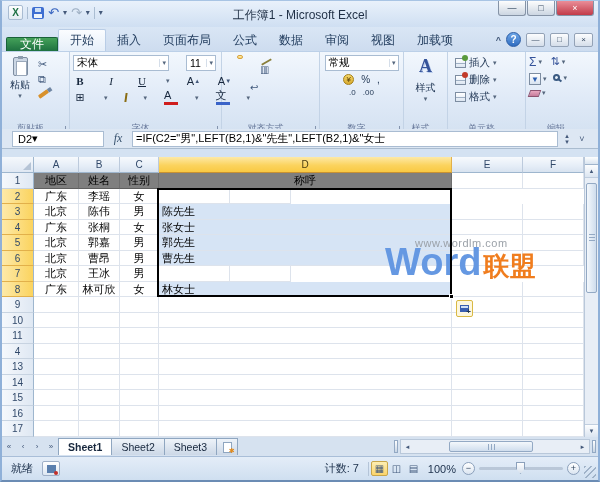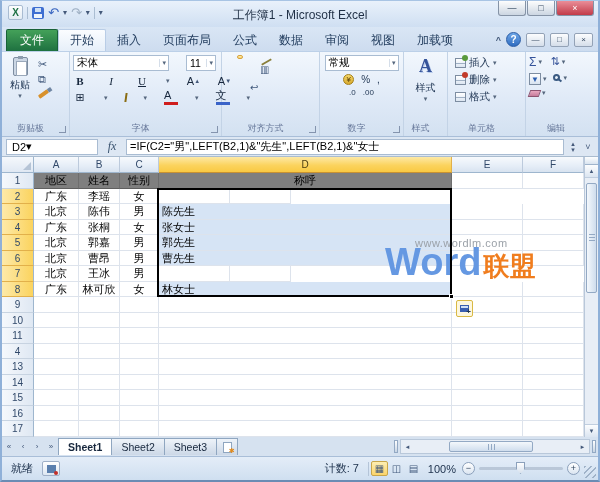--- a/index.html
+++ b/index.html
@@ -27,21 +27,21 @@
   .wbtns { position:absolute; right:4px; top:0; display:flex; gap:1px; }
   .wb { width:28px; height:15px; border:1px solid #8593a6; border-top:none;
         background:linear-gradient(#fdfdfd,#ccd6e2); border-radius:0 0 3px 3px;
         display:flex; align-items:center; justify-content:center; font-size:9px; color:#33475f; }
   .wb.close { width:38px; background:linear-gradient(#ea8e98,#c23b49); color:#fff; }
 
   
   .tabstrip { position:absolute; left:0; top:26px; width:596px; height:25px;
               background:linear-gradient(#d9e6f5,#cddcef); border-bottom:1px solid #bcd0e8;
               display:flex; align-items:flex-end; }
-  .file-tab { height:22px; margin-left:4px; padding:0 13px; display:flex; align-items:center;
+  .file-tab { height:14px; margin-left:4px; padding:0 13px; display:flex; align-items:center;
               background:linear-gradient(#44a159,#1e7140); color:#fff; font-size:12px;
               border-radius:2px 2px 0 0; border:1px solid #186138; border-bottom:none; }
   .rtab { height:22px; padding:0 11px; display:flex; align-items:center; font-size:12px; color:#1e395b; }
   .rtab.active { background:linear-gradient(#fbfdff,#e6eff9); border:1px solid #b9cde6;
                  border-bottom:none; border-radius:2px 2px 0 0; }
   .ts-right { position:absolute; right:5px; top:5px; display:flex; align-items:center; gap:5px; }
   .ts-caret { font-size:9px; color:#44597a; font-weight:bold; }
   .helpbtn { width:15px; height:15px; border-radius:50%; background:linear-gradient(#6fa7e8,#2f6cc0);
              color:#fff; font-size:10px; font-weight:bold; display:flex; align-items:center; justify-content:center;
              border:1px solid #2a5ca5; }
@@ -115,22 +115,22 @@
   .ecol { display:flex; flex-direction:column; gap:4px; }
   .erow { display:flex; align-items:center; gap:2px; font-size:12px; color:#35539a; }
   .filldn { width:12px; height:12px; border:1px solid #7d8da1; background:linear-gradient(#fff,#d8e3f0);
             font-size:8px; line-height:11px; text-align:center; color:#2d5fb0; }
   .eraser { width:11px; height:7px; background:linear-gradient(#e8a7c0,#c77d9b); border:1px solid #8d5470; transform:skewX(-20deg); }
   .sorticon { font-size:11px; color:#35539a; }
   .mag { width:7px; height:7px; border:2px solid #3a5a82; border-radius:50%; position:relative; margin:2px; }
   .mag::after { content:""; position:absolute; width:5px; height:2px; background:#3a5a82; right:-4px; bottom:-2px; transform:rotate(40deg); }
 
   
-  .fbar { position:absolute; left:0; top:136px; width:596px; height:20px; background:#dde7f3;
-          border-bottom:1px solid #aabccf; display:flex; align-items:center; padding:0 4px; gap:2px; }
+  .fbar { position:absolute; left:0; top:128px; width:596px; height:20px; background:#dde7f3;
+          border-bottom:1px solid #aabccf; display:flex; align-items:center; padding:0 10px; gap:2px; }
   .namebox { width:92px; height:16px; background:#fff; border:1px solid #a9bcd2; font-size:11px;
              display:flex; align-items:center; padding-left:5px; color:#000; }
   .fxlbl { width:24px; text-align:center; font-family:"Liberation Serif",serif; font-style:italic;
            font-size:12px; color:#39536f; }
   .finput { flex:1; height:16px; background:#fff; border:1px solid #a9bcd2; font-size:11px; color:#000;
             display:flex; align-items:center; padding:0 3px; white-space:nowrap; overflow:hidden; }
   .fspin { width:14px; display:flex; flex-direction:column; align-items:center; line-height:6px; font-size:7px; color:#44597a; }
   .fchev { width:12px; font-size:9px; color:#44597a; text-align:center; }
 
   

